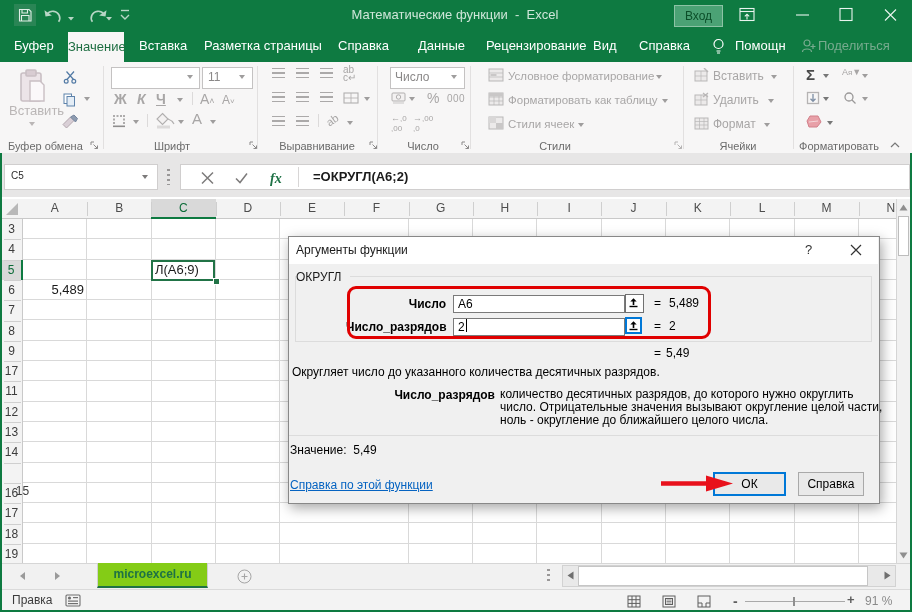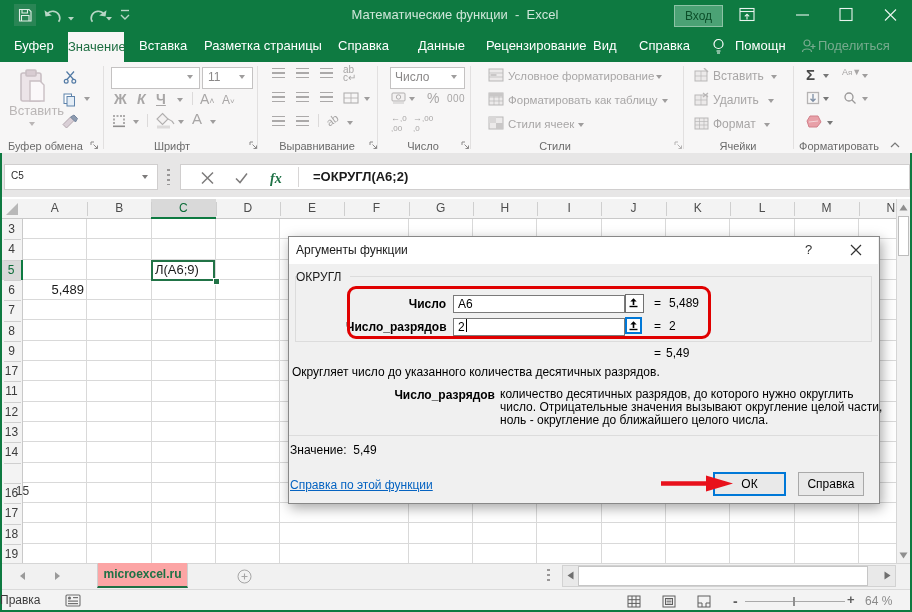--- a/index.html
+++ b/index.html
@@ -413,40 +413,40 @@
 <div class="a" style="left:898px;top:216px;width:11px;height:40px;background:#fff;border:1px solid #bdbdbd;box-sizing:border-box;"></div>
 <svg class="a" style="left:899px;top:552px;" width="9" height="7" viewBox="0 0 9 7">
     <path d="M4.5 6.5 L8.5 0.5 H0.5 z" fill="#8f8f8f"></path>
   </svg>
 
 <div class="a" style="left:2px;top:563px;width:908px;height:26px;background:#f1f1f1;border-top:1px solid #d6d6d6;box-sizing:border-box;"></div>
 <svg class="a" style="left:18px;top:571px;" width="44" height="10" viewBox="0 0 44 10">
     <path d="M7 1 L2 5 l5 4 z" fill="#9a9a9a"></path>
     <path d="M37 1 l5 4 -5 4 z" fill="#9a9a9a"></path>
   </svg>
-<div class="a" style="left:97px;top:563px;width:91px;height:25px;background:#fca5a5;border-left:1px solid #d0d0d0;border-right:1px solid #d0d0d0;border-bottom:2px solid #1e7145;box-sizing:border-box;text-align:center;font-size:12px;font-weight:bold;color:#1e7145;line-height:23px;">microexcel.ru</div>
+<div class="a" style="left:97px;top:563px;width:111px;height:25px;background:#84cc16;border-left:1px solid #d0d0d0;border-right:1px solid #d0d0d0;border-bottom:2px solid #1e7145;box-sizing:border-box;text-align:center;font-size:12px;font-weight:bold;color:#1e7145;line-height:23px;">microexcel.ru</div>
 <svg class="a" style="left:237px;top:569px;" width="15" height="15" viewBox="0 0 15 15">
     <circle cx="7.5" cy="7.5" r="6.5" stroke="#a5a5a5" stroke-width="1" fill="none"></circle>
     <path d="M7.5 4.5 v6 M4.5 7.5 h6" stroke="#a5a5a5" stroke-width="1.1"></path>
   </svg>
 <div class="a" style="left:547px;top:569px;width:3px;height:14px;background:repeating-linear-gradient(to bottom,#9a9898 0 2px,rgba(0,0,0,0) 2px 5px);"></div>
 <div class="a" style="left:562px;top:565px;width:334px;height:22px;background:#e9e9e9;border:1px solid #d2d2d2;box-sizing:border-box;"></div>
 <svg class="a" style="left:567px;top:571px;" width="7" height="9" viewBox="0 0 7 9">
     <path d="M6.5 0.5 v8 L0.5 4.5 z" fill="#6f6f6f"></path>
   </svg>
 <div class="a" style="left:578px;top:566px;width:290px;height:20px;background:#fff;border:1px solid #c6c6c6;box-sizing:border-box;"></div>
 <svg class="a" style="left:884px;top:571px;" width="7" height="9" viewBox="0 0 7 9">
     <path d="M0.5 0.5 v8 L6.5 4.5 z" fill="#6f6f6f"></path>
   </svg>
 
 <div class="a" style="left:0;top:589px;width:912px;height:23px;background:#f3f3f3;border-top:1px solid #dadada;box-sizing:border-box;"></div>
 <div class="a" style="left:0;top:610px;width:912px;height:2px;background:#0e7a41;"></div>
 <div class="a" style="left:0;top:153px;width:2px;height:459px;background:#0e7a41;"></div>
 <div class="a" style="left:910px;top:153px;width:2px;height:459px;background:#0e7a41;"></div>
-<div class="a" style="left:0;top:593px;font-size:12px;color:#3c3c3c;">Правка</div>
+<div class="a" style="left:12px;top:593px;font-size:12px;color:#3c3c3c;">Правка</div>
 <svg class="a" style="left:65px;top:593px;" width="16" height="14" viewBox="0 0 16 14">
     <rect x="1" y="2" width="14" height="11" rx="1" stroke="#6f6f6f" stroke-width="1.1" fill="none"></rect>
     <circle cx="4.5" cy="5" r="1.6" fill="#6f6f6f"></circle>
     <g fill="#6f6f6f">
       <rect x="8" y="4" width="5" height="1.2"></rect>
       <rect x="3" y="7.5" width="10" height="1.2"></rect>
       <rect x="3" y="10" width="10" height="1.2"></rect>
     </g>
   </svg>
 <svg class="a" style="left:627px;top:595px;" width="14" height="13" viewBox="0 0 14 13">
@@ -465,21 +465,21 @@
 <svg class="a" style="left:697px;top:595px;" width="14" height="13" viewBox="0 0 14 13">
     <g stroke="#5f5f5f" stroke-width="1" fill="none">
       <rect x="1" y="1" width="12" height="11"></rect>
       <path d="M1 8 h4 M9 8 h4 M5 8 v4 M9 8 v4" stroke-width="1"></path>
     </g>
   </svg>
 <div class="a" style="left:733px;top:593px;font-size:14px;color:#5f5f5f;font-weight:bold;">-</div>
 <div class="a" style="left:745px;top:600.5px;width:100px;height:1.5px;background:#a9a9a9;"></div>
 <div class="a" style="left:793px;top:597px;width:2px;height:9px;background:#8f8f8f;"></div>
 <div class="a" style="left:847px;top:592px;font-size:13px;color:#5f5f5f;font-weight:bold;">+</div>
-<div class="a" style="left:865px;top:594px;font-size:12px;color:#8a8a8a;">64 %</div>
+<div class="a" style="left:865px;top:594px;font-size:12px;color:#8a8a8a;">91 %</div>
 
 <div class="a" style="left:288px;top:236px;width:592px;height:268px;background:#f0f0f0;border:1px solid #888;box-sizing:border-box;box-shadow:2px 4px 12px rgba(0,0,0,0.35);"></div>
 <div class="a" style="left:289px;top:237px;width:589px;height:27px;background:#fff;"></div>
 <div class="a" style="left:296px;top:243px;font-size:12px;color:#1a1a1a;">Аргументы функции</div>
 <div class="a" style="left:805px;top:242px;font-size:13px;color:#333;">?</div>
 <svg class="a" style="left:850px;top:244px;" width="12" height="12" viewBox="0 0 12 12">
     <path d="M1 1 L11 11 M11 1 L1 11" stroke="#333" stroke-width="1.2"></path>
   </svg>
 
 <div class="a" style="left:295px;top:276px;width:577px;height:66px;border:1px solid #dcdcdc;border-top:none;box-sizing:border-box;"></div>

